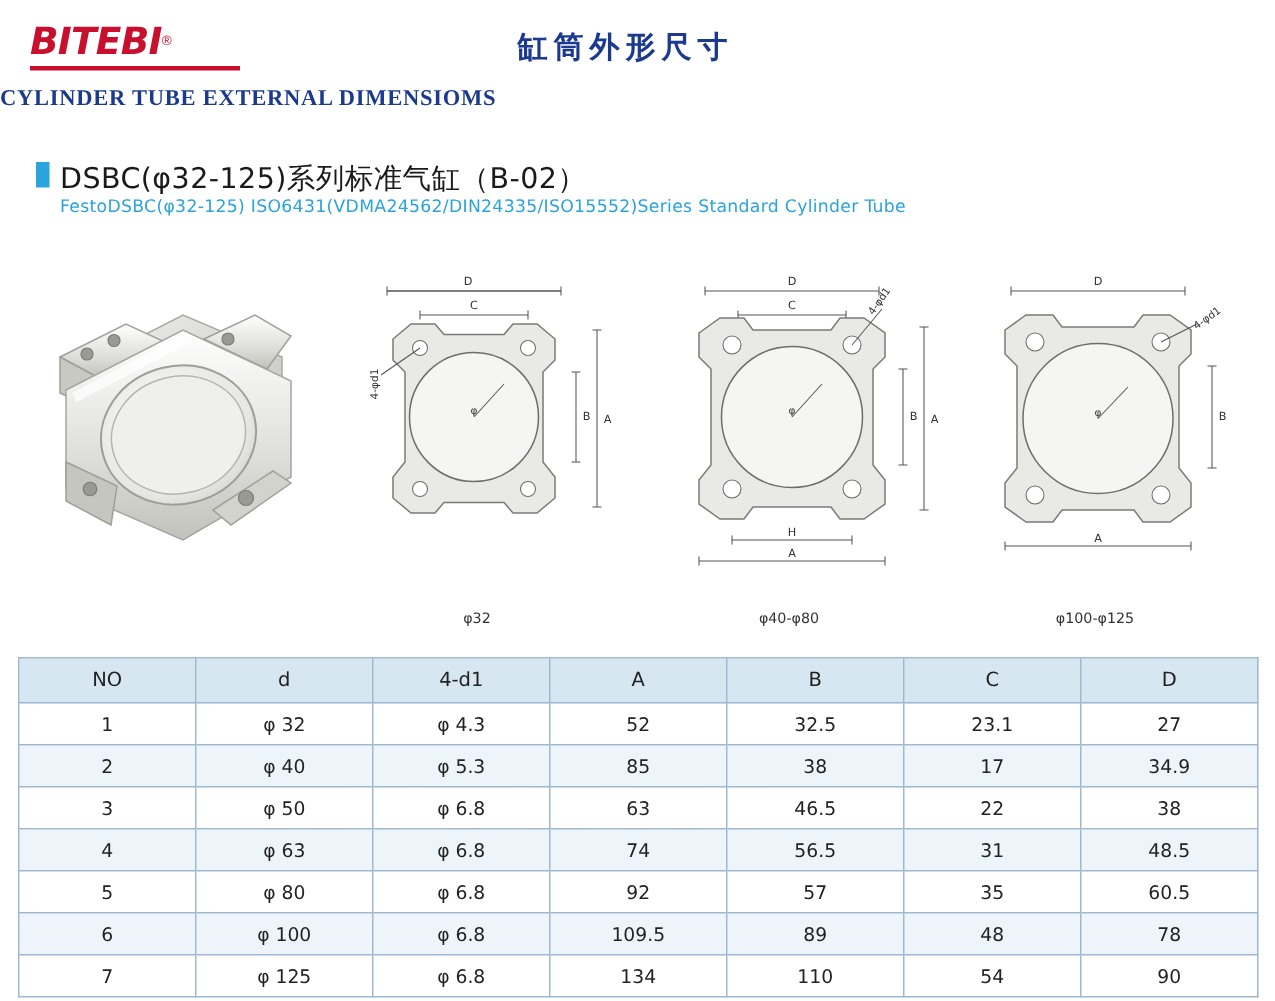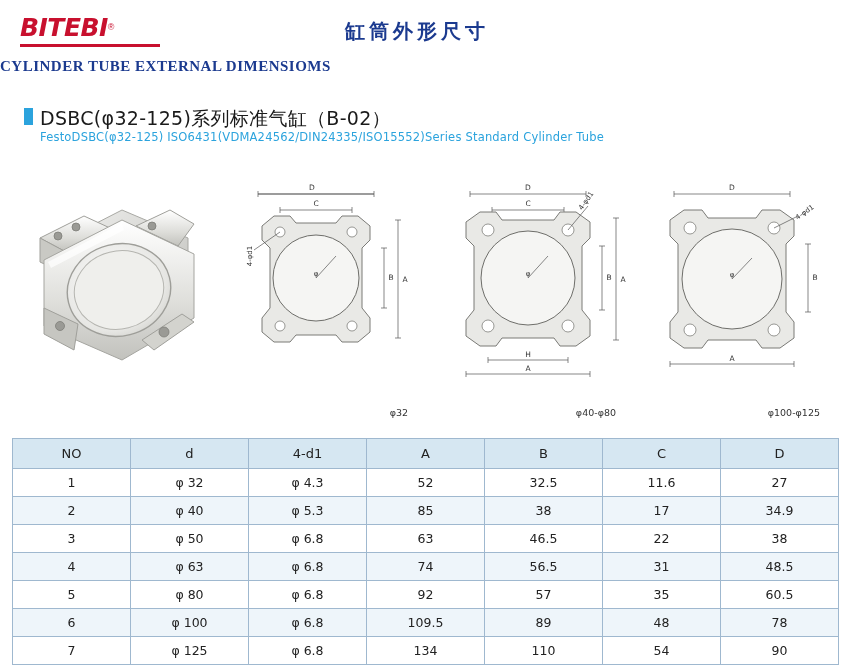--- a/index.html
+++ b/index.html
@@ -126,21 +126,21 @@
     position: absolute;
     top: 0;
     width: 180px;
     height: 250px;
   }
   .dw-cap {
     position: absolute;
     bottom: 0;
     left: 0;
     right: 0;
-    text-align: right;
+    text-align: center;
     font-family: "DejaVu Sans", sans-serif;
     font-size: 9.5px;
     color: #333;
   }
 
   
   .tbl-wrap {
     position: absolute;
     left: 12px;
     top: 438px;
@@ -388,21 +388,21 @@
         <th>D</th>
       </tr>
     </thead>
     <tbody>
       <tr class="odd">
         <td>1</td>
         <td>φ 32</td>
         <td>φ 4.3</td>
         <td>52</td>
         <td>32.5</td>
-        <td>11.6</td>
+        <td>23.1</td>
         <td>27</td>
       </tr>
       <tr class="even">
         <td>2</td>
         <td>φ 40</td>
         <td>φ 5.3</td>
         <td>85</td>
         <td>38</td>
         <td>17</td>
         <td>34.9</td>

